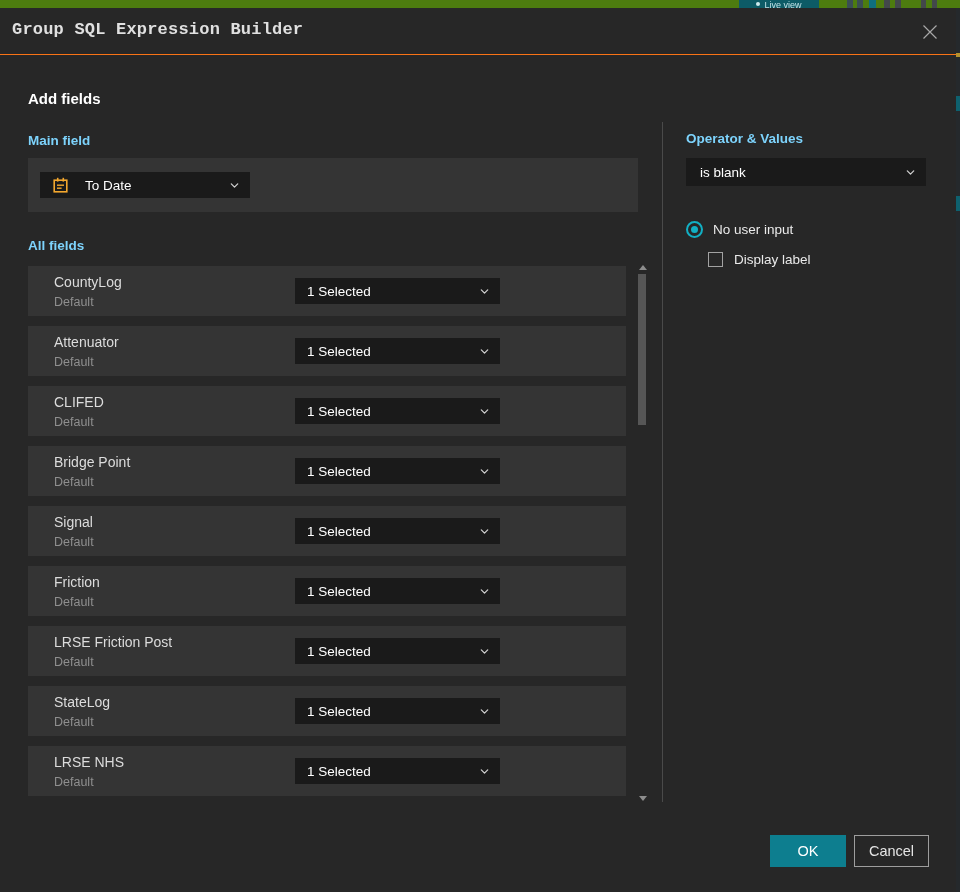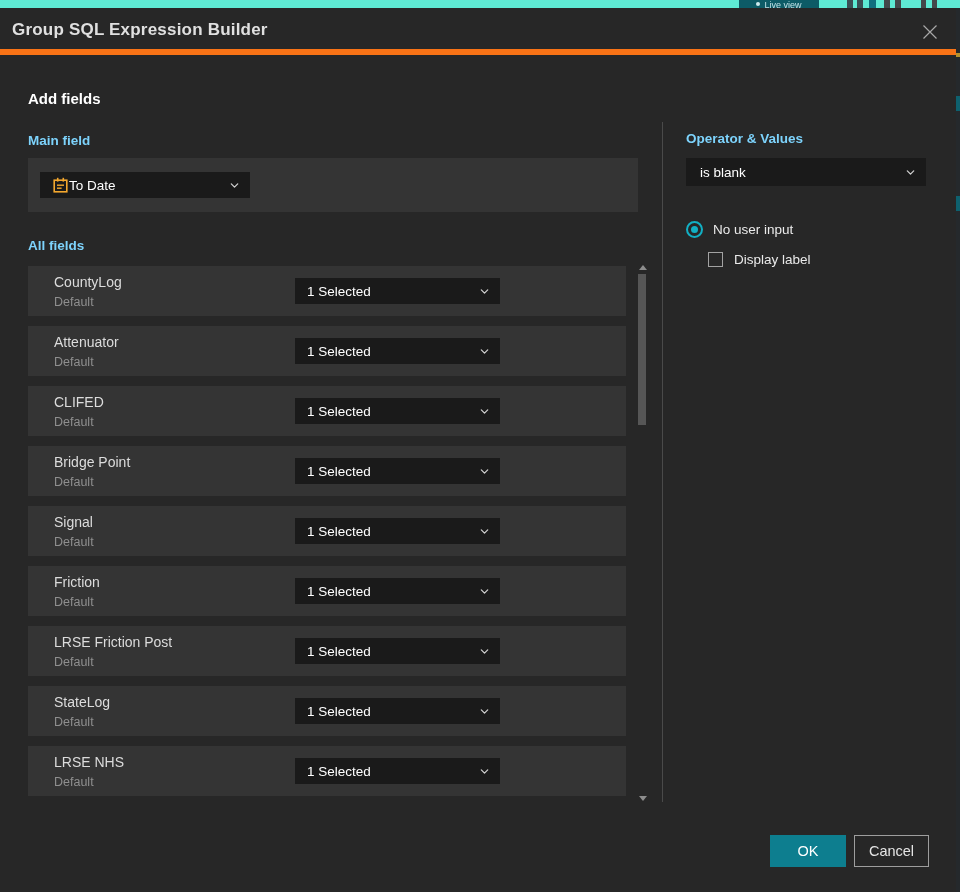--- a/index.html
+++ b/index.html
@@ -7,21 +7,21 @@
   body {
     position:relative;
     background:#272727;
     font-family:"Liberation Sans", sans-serif;
     overflow:hidden;
   }
 
   
   .backdrop-top {
     position:absolute; top:0; left:0; width:960px; height:8px;
-    background:#5eead4; overflow:hidden; z-index:1;
+    background:#4d7c0f; overflow:hidden; z-index:1;
   }
   .live-pill {
     position:absolute; left:739px; top:0; width:80px; height:8px;
     background:#0d5b66; color:#c2e2e7; font-size:9px; line-height:11px;
     display:flex; align-items:flex-start; justify-content:center; gap:4px;
     overflow:hidden; cursor:pointer;
   }
   .live-dot { width:4px; height:4px; border-radius:50%; background:#cde9ed; margin-top:2px; flex:none; }
   .dev-bar { position:absolute; top:0; height:8px; }
   .dev-bar.b1 { left:847px; width:6px; background:#3a4e54; }
@@ -41,21 +41,22 @@
   .frag.teal1 { top:88px; height:15px; background:#0e616f; }
   .frag.teal2 { top:188px; height:15px; background:#0e616f; }
 
   
   .dialog {
     position:absolute; left:0; top:8px; width:956px; height:884px;
     background:#272727; z-index:2;
   }
   .dialog-header {
     position:absolute; top:0; left:0; right:0; height:47px;
-    border-bottom:6px solid #f97316;
+    border-bottom:1px solid #f97316;
+    font-family:Liberation Mono, monospace;
   }
   .dialog-title {
     position:absolute; left:12px; top:12px;
     font-size:17px; font-weight:700; color:#e0e0e0; letter-spacing:.2px;
   }
   .close-btn {
     position:absolute; right:12px; top:10px; width:28px; height:28px;
     display:flex; align-items:center; justify-content:center; cursor:pointer;
   }
 
@@ -79,21 +80,21 @@
     cursor:pointer; white-space:nowrap;gap:38px;
   }
   .dd .chev { margin-left:auto; flex:none; }
 
   .main-panel {
     position:absolute; left:28px; top:150px; width:610px; height:54px;
     background:#343434; display:flex; align-items:center;
     padding-left:12px; gap:20px;
   }
   .dd-field { width:230px; }
-  .dd-type  { width:210px; gap:0; }
+  .dd-type  { width:210px; gap:16px; }
   .cal-icon { color:var(--calendar, #f3a72e); display:flex; flex:none; }
 
   .fields-list {
     position:absolute; left:28px; top:258px; width:598px;
     display:flex; flex-direction:column; gap:10px;
   }
   .field-row {
     height:50px; background:#343434;
     display:flex; align-items:center; padding-left:26px;
   }

